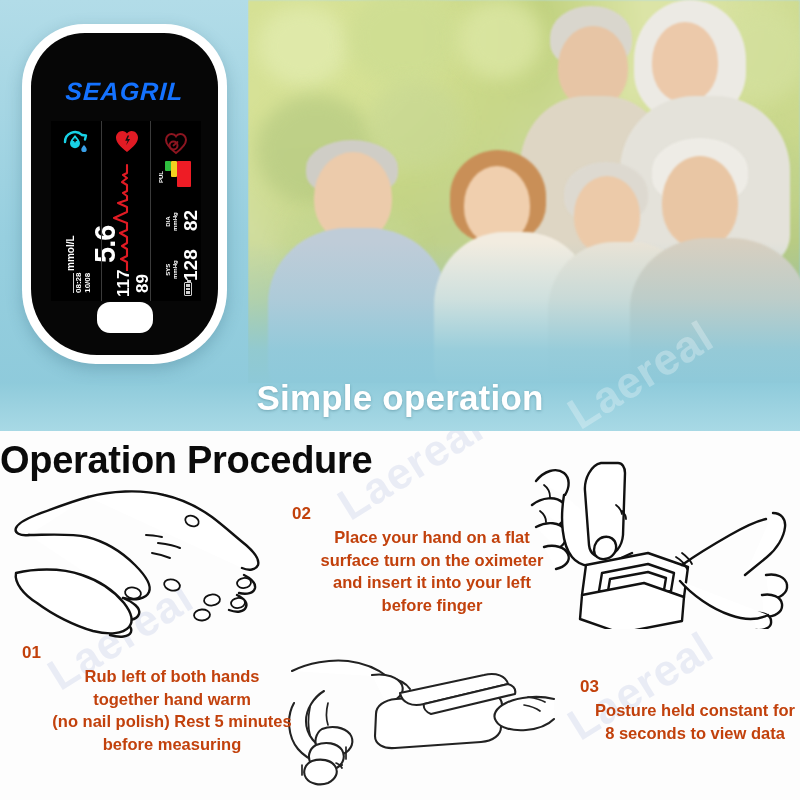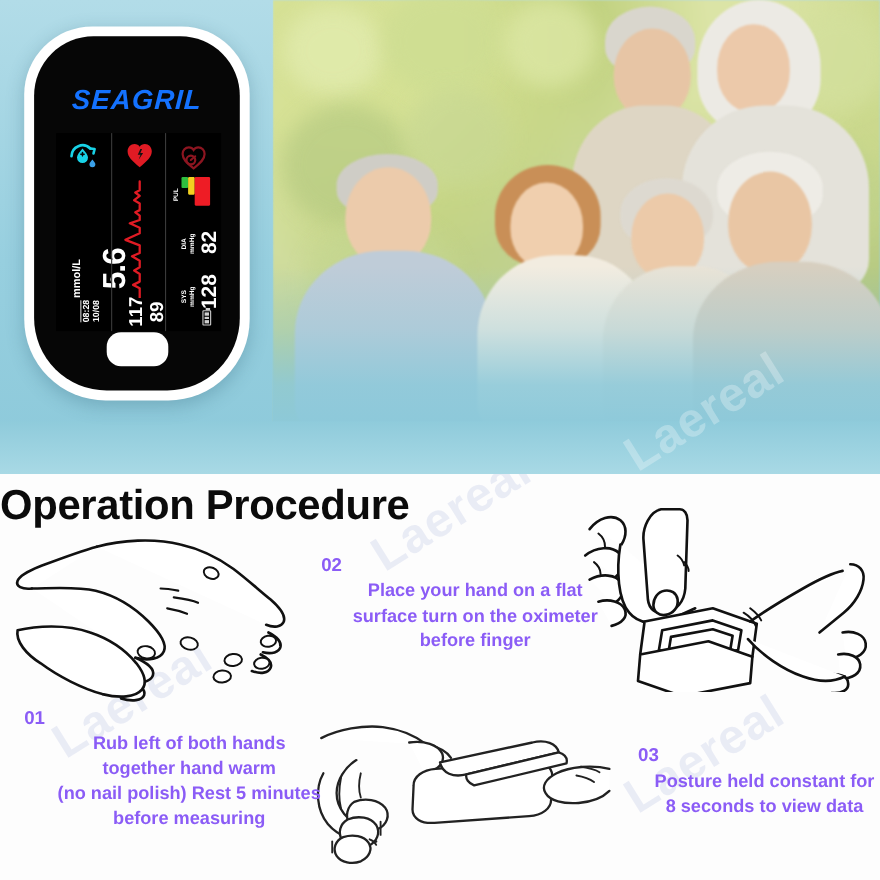--- a/index.html
+++ b/index.html
@@ -188,21 +188,21 @@
   .proc-title {
     position: absolute;
     left: 0; right: 0; top: 8px;
     text-align: left;
     font-size: 38px;
     font-weight: bold;
     color: #0b0b0b;
     letter-spacing: -.3px;
   }
 
-  .step-text { position: absolute; color: #8b5cf6; }
+  .step-text { position: absolute; color: #c2410c; }
   .step-num { font-size: 17px; font-weight: bold; line-height: 1.35; }
   .step-body { font-size: 16.5px; font-weight: bold; line-height: 1.38; text-align: center; }
 
   .step1-text { left: 22px; top: 211px; width: 300px; }
   .step2-text { left: 292px; top: 72px; width: 280px; }
   .step3-text { left: 580px; top: 245px; width: 230px; }
 
   .art { position: absolute; }
   .art svg { display: block; }
 
@@ -272,20 +272,21 @@
         <div class="body" style="left:382px;top:238px;width:178px;height:160px;background:#d7cfc0;"></div>
       </div>
 
       <div class="photo-teal-fade"></div>
     </div>
 
     <div class="hero-bottom-band"></div>
 
     <div class="wm wm-hero" style="left:560px;top:350px;">Laereal</div>
 
+    <div class="simple-operation">Simple operation</div>
 
     <div class="device">
       <div class="device-screen">
 
         <div class="brand">SEAGRIL</div>
 
         <div class="lcd">
 
           <div class="lcd-col col-a">
             <svg class="icon-glucose" style="left:10px;top:8px;" width="30" height="26" viewBox="0 0 30 26">
@@ -470,20 +471,21 @@
       <div class="step-body">Rub left of both hands</div>
       <div class="step-body">together hand warm</div>
       <div class="step-body">(no nail polish) Rest 5 minutes</div>
       <div class="step-body">before measuring</div>
     </div>
 
     <div class="step-text step2-text">
       <div class="step-num">02</div>
       <div class="step-body">Place your hand on a flat</div>
       <div class="step-body">surface turn on the oximeter</div>
+      <div class="step-body">and insert it into your left</div>
       <div class="step-body">before finger</div>
     </div>
 
     <div class="step-text step3-text">
       <div class="step-num">03</div>
       <div class="step-body">Posture held constant for</div>
       <div class="step-body">8 seconds to view data</div>
     </div>
   </div>
 </div>

